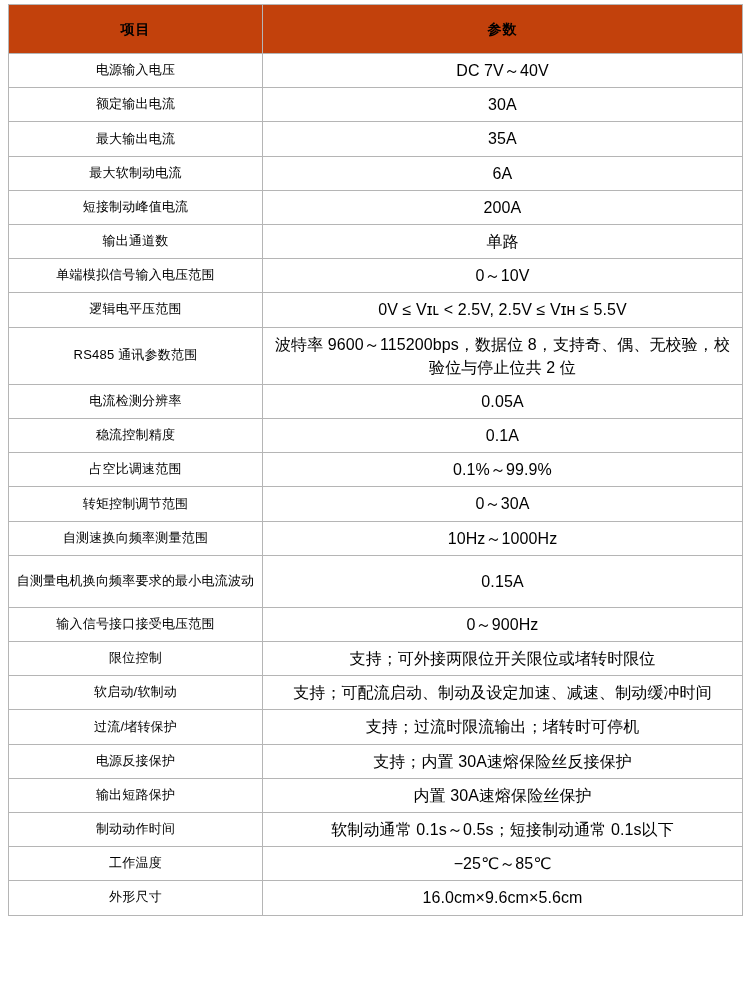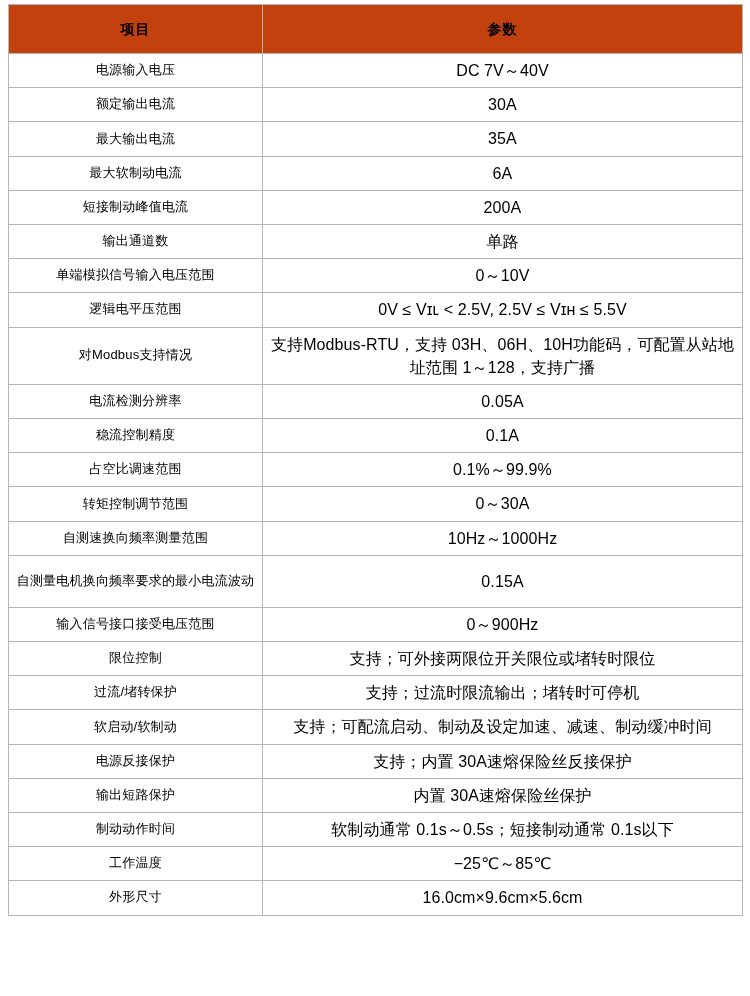--- a/index.html
+++ b/index.html
@@ -96,22 +96,22 @@
         </tr>
         <tr>
           <td class="item-cell">单端模拟信号输入电压范围</td>
           <td class="param-cell">0～10V</td>
         </tr>
         <tr>
           <td class="item-cell">逻辑电平压范围</td>
           <td class="param-cell">0V ≤ Vɪʟ &lt; 2.5V, 2.5V ≤ Vɪʜ ≤ 5.5V</td>
         </tr>
         <tr class="tall">
-          <td class="item-cell">对Modbus支持情况</td>
-          <td class="param-cell">支持Modbus-RTU，支持 03H、06H、10H功能码，可配置从站地址范围 1～128，支持广播</td>
+          <td class="item-cell">RS485 通讯参数范围</td>
+          <td class="param-cell">波特率 9600～115200bps，数据位 8，支持奇、偶、无校验，校验位与停止位共 2 位</td>
         </tr>
         <tr>
           <td class="item-cell">电流检测分辨率</td>
           <td class="param-cell">0.05A</td>
         </tr>
         <tr>
           <td class="item-cell">稳流控制精度</td>
           <td class="param-cell">0.1A</td>
         </tr>
         <tr>
@@ -132,26 +132,26 @@
         </tr>
         <tr>
           <td class="item-cell">输入信号接口接受电压范围</td>
           <td class="param-cell">0～900Hz</td>
         </tr>
         <tr>
           <td class="item-cell">限位控制</td>
           <td class="param-cell">支持；可外接两限位开关限位或堵转时限位</td>
         </tr>
         <tr>
+          <td class="item-cell">软启动/软制动</td>
+          <td class="param-cell">支持；可配流启动、制动及设定加速、减速、制动缓冲时间</td>
+        </tr>
+        <tr>
           <td class="item-cell">过流/堵转保护</td>
           <td class="param-cell">支持；过流时限流输出；堵转时可停机</td>
-        </tr>
-        <tr>
-          <td class="item-cell">软启动/软制动</td>
-          <td class="param-cell">支持；可配流启动、制动及设定加速、减速、制动缓冲时间</td>
         </tr>
         <tr>
           <td class="item-cell">电源反接保护</td>
           <td class="param-cell">支持；内置 30A速熔保险丝反接保护</td>
         </tr>
         <tr>
           <td class="item-cell">输出短路保护</td>
           <td class="param-cell">内置 30A速熔保险丝保护</td>
         </tr>
         <tr>

